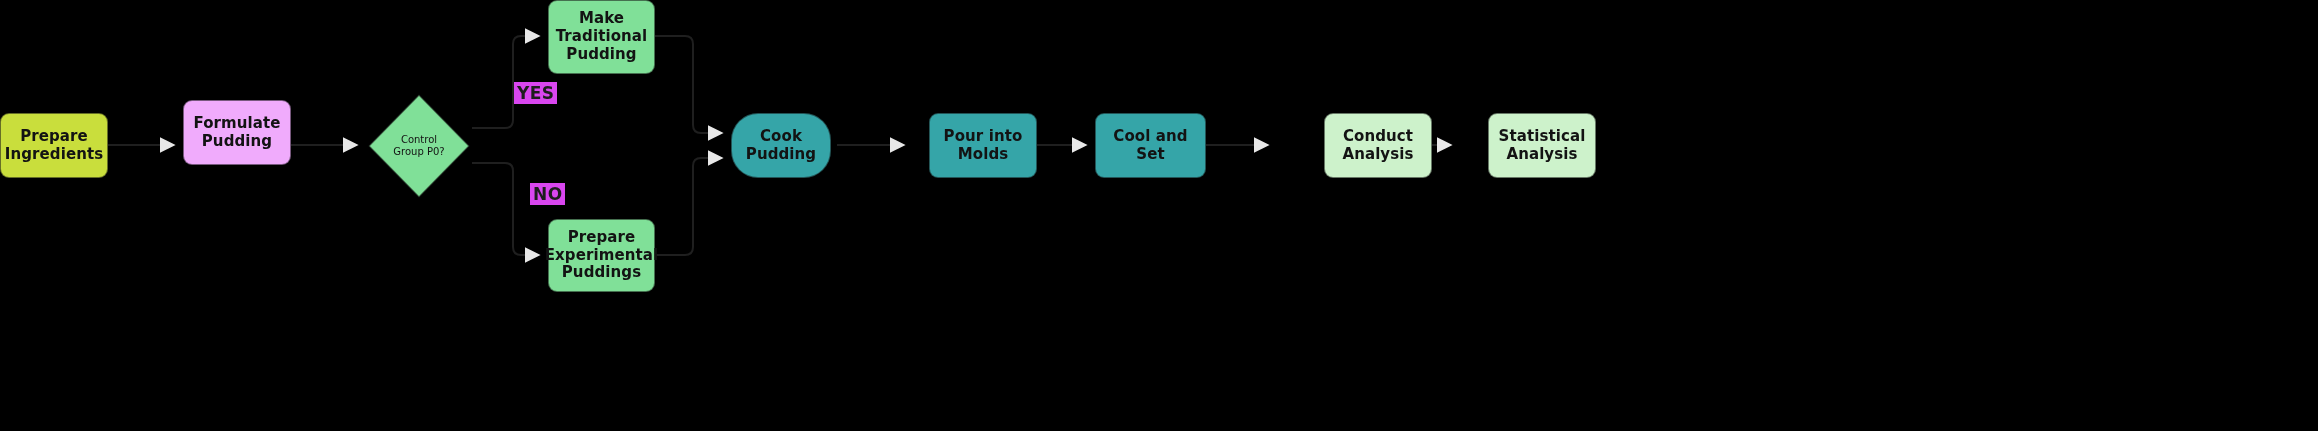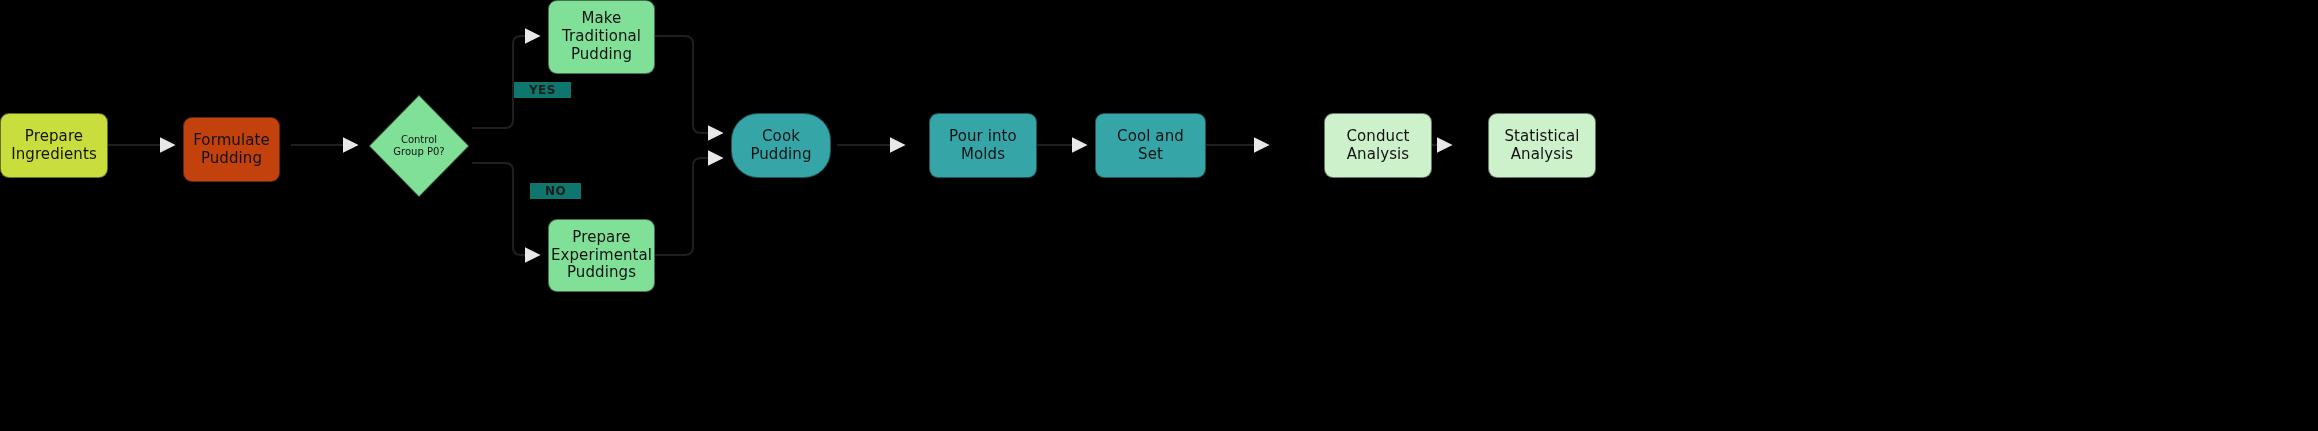--- a/index.html
+++ b/index.html
@@ -24,21 +24,21 @@
   }
   .node {
     position: absolute;
     box-sizing: border-box;
     display: flex;
     align-items: center;
     justify-content: center;
     text-align: center;
     color: #131313;
     font-size: 15px;
-    font-weight: 400;
+    font-weight: 700;
     line-height: 1.18;
     letter-spacing: 0.1px;
     border-radius: 9px;
     border: 1px solid rgba(20,20,20,0.55);
     padding: 4px 8px;
     z-index: 3;
   }
   .node .label {
     display: block;
     white-space: pre-line;
@@ -69,25 +69,25 @@
     color: #131313;
     font-size: 10px;
     font-weight: 400;
     line-height: 1.2;
     pointer-events: none;
   }
   .edge-label {
     position: absolute;
     z-index: 2;
     color: #1d1d1d;
-    font-size: 12px;
+    font-size: 17px;
     font-weight: 600;
     letter-spacing: 0.4px;
-    background: #0f766e;
-    padding: 1px 15px;
+    background: #d946ef;
+    padding: 1px 3px;
     white-space: nowrap;
   }
 </style>
 </head>
 <body>
 
 <div id="canvas">
 
   <svg id="edge-layer" viewBox="0 0 2318 431" preserveAspectRatio="none">
     <defs>
@@ -107,21 +107,21 @@
       <path d="M 1202 145 L 1268 145" marker-end="url(#arrow)"></path>
       <path d="M 1385 145 L 1451 145" marker-end="url(#arrow)"></path>
     </g>
   </svg>
 
   <div class="node" style="left:0px; top:113px; width:108px; height:65px; background:#c9de3c;">
     <span class="label">Prepare
 Ingredients</span>
   </div>
 
-  <div class="node" style="left:183px; top:117px; width:97px; height:65px; background:#c2410c;">
+  <div class="node" style="left:183px; top:100px; width:108px; height:65px; background:#f0abfc;">
     <span class="label">Formulate
 Pudding</span>
   </div>
 
   <div class="decision" style="left:366px; top:92px; width:106px; height:108px;">
     <svg class="dia-shape" viewBox="0 0 106 108" preserveAspectRatio="none">
       <path d="M 53 3 L 103 54 L 53 105 L 3 54 Z" fill="#80e098" stroke="rgba(20,20,20,0.55)" stroke-width="1.5" stroke-linejoin="round"></path>
     </svg>
     <div class="dia-text">Control
 Group P0?</div>

